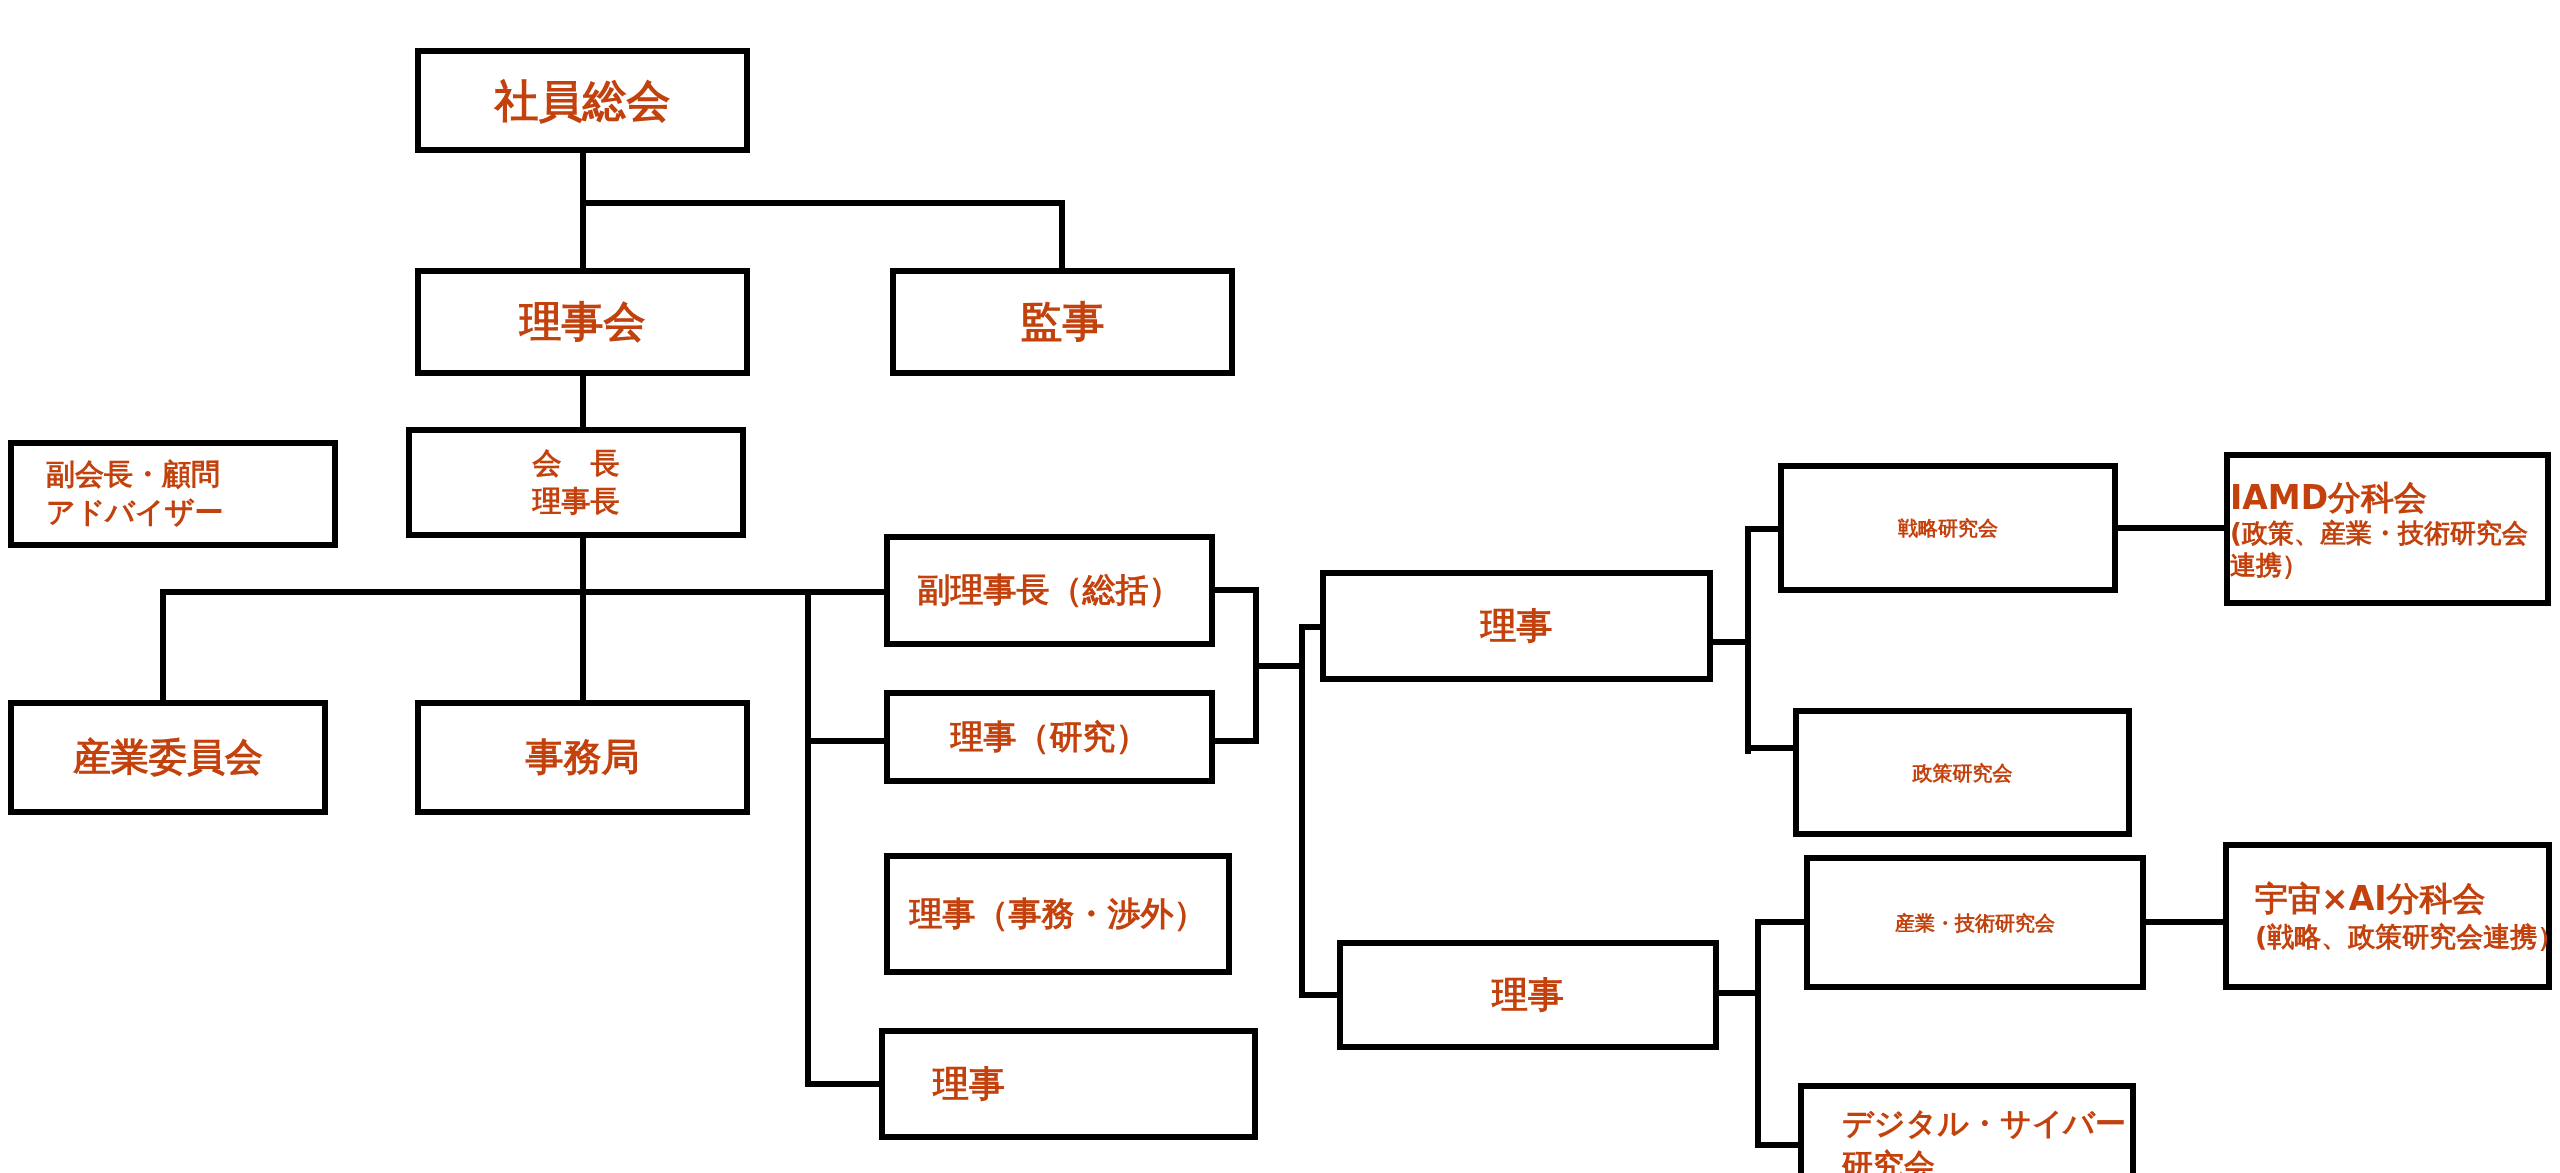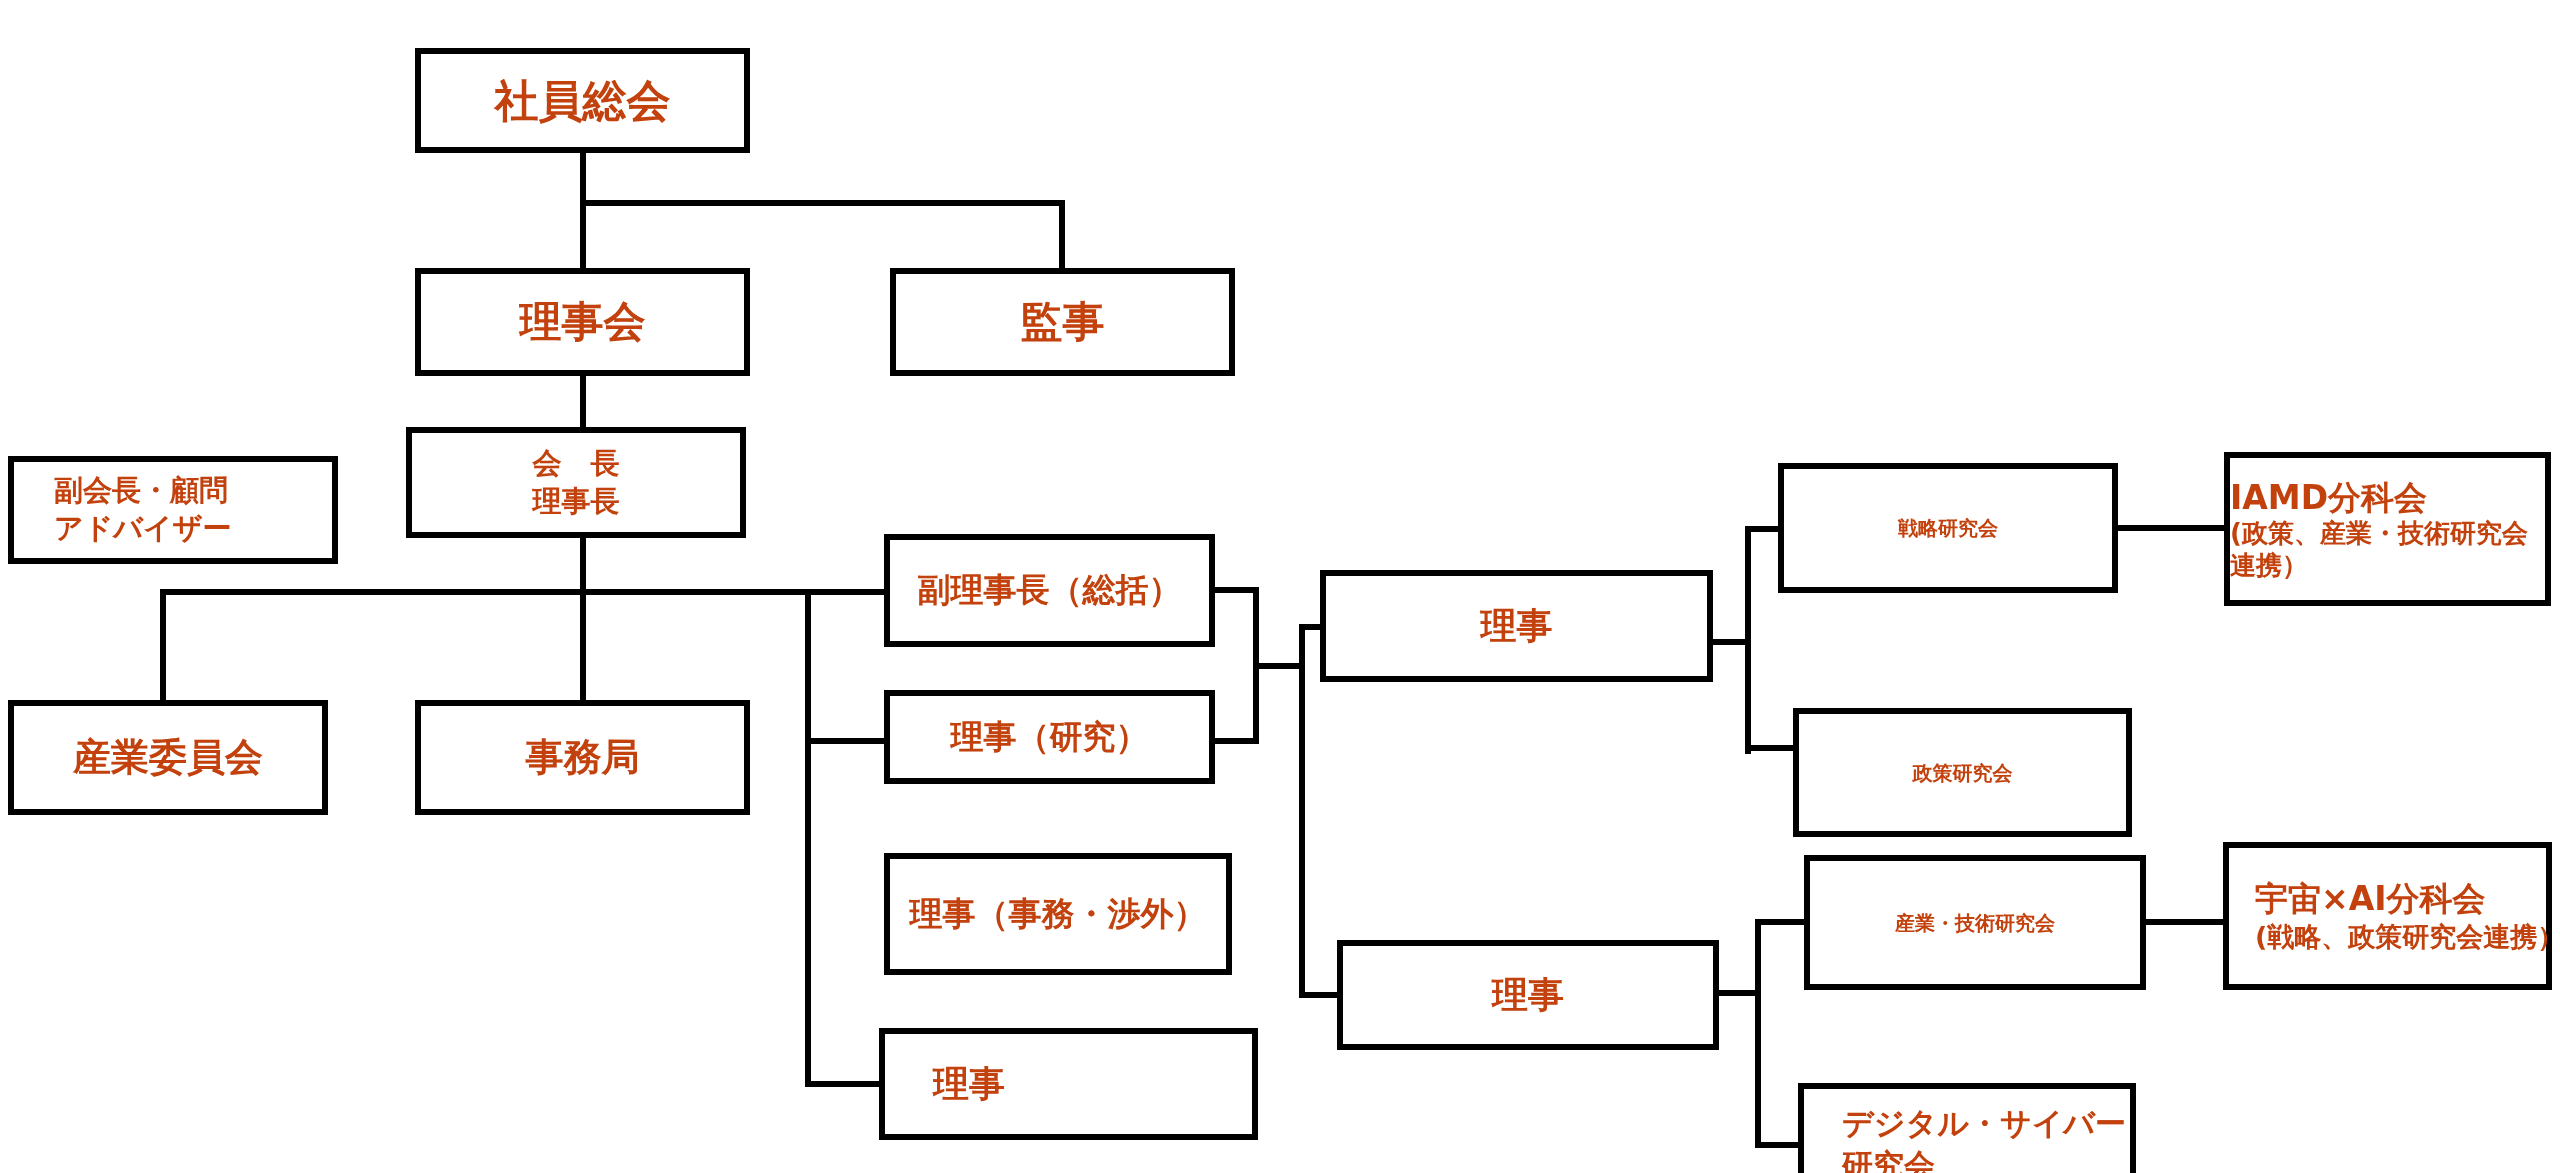--- a/index.html
+++ b/index.html
@@ -88,21 +88,21 @@
   </div>
 
   <div class="node" style="left:415px;top:228px;width:335px;height:108px">
     <span class="size-lg">理事会</span>
   </div>
 
   <div class="node" style="left:890px;top:228px;width:345px;height:108px">
     <span class="size-lg">監事</span>
   </div>
 
-  <div class="node left" style="left:8px;top:416px;width:330px;height:108px;padding-left:40px">
+  <div class="node left" style="left:8px;top:400px;width:330px;height:108px;padding-left:32px">
     <span class="size-sm">副会長・顧問</span>
     <span class="size-sm">アドバイザー</span>
   </div>
 
   <div class="node" style="left:406px;top:387px;width:340px;height:111px">
     <span class="size-sm">会　長</span>
     <span class="size-sm">理事長</span>
   </div>
 
   <div class="node" style="left:8px;top:660px;width:320px;height:115px">

